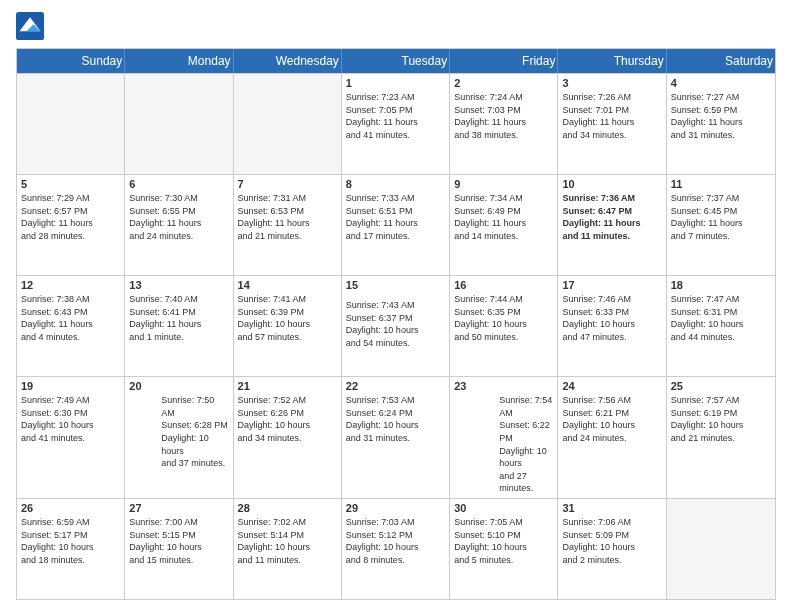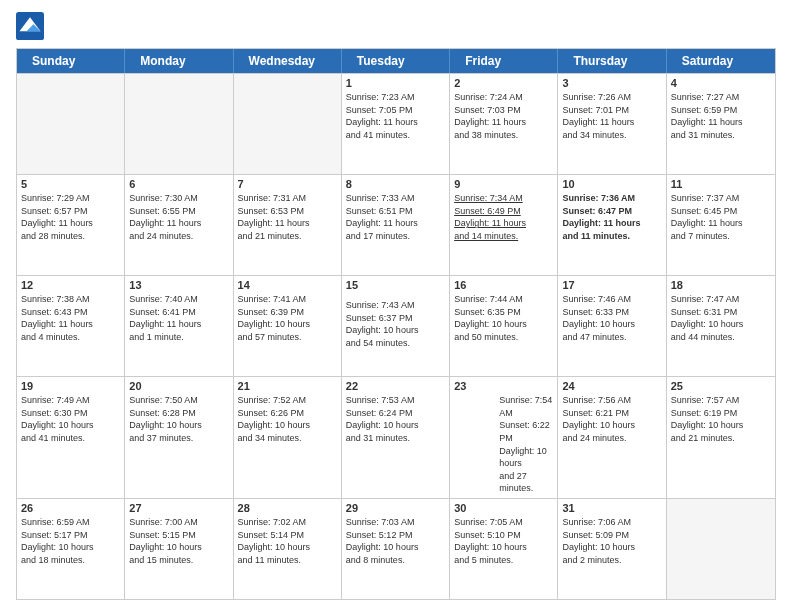--- a/index.html
+++ b/index.html
@@ -67,23 +67,23 @@
       border: 1px solid #ccc;
     }
     .cal-header {
       display: grid;
       grid-template-columns: repeat(7, 1fr);
       background: #2a6db5;
     }
     .cal-header-cell {
       color: #fff;
       font-size: 12px;
-      font-weight: bold;
-      text-align: left;
-      padding: 5px 15px;
+      font-weight: normal;
+      text-align: right;
+      padding: 5px 2px;
       border-right: 1px solid #5090d0;
     }
     .cal-header-cell:last-child { border-right: none; }
     .cal-body {
       display: flex;
       flex-direction: column;
       flex: 1;
     }
     .cal-row {
       display: grid;
@@ -203,21 +203,21 @@
           </div>
           <div class="cal-cell">
             <div class="day-num">8</div>
             <div class="day-info" style="white-space: pre-line;">Sunrise: 7:33 AM
 Sunset: 6:51 PM
 Daylight: 11 hours
 and 17 minutes.</div>
           </div>
           <div class="cal-cell">
             <div class="day-num">9</div>
-            <div class="day-info" style="white-space: pre-line; text-decoration: underline;">Sunrise: 7:34 AM
+            <div class="day-info" style="white-space: pre-line;">Sunrise: 7:34 AM
 Sunset: 6:49 PM
 Daylight: 11 hours
 and 14 minutes.</div>
           </div>
           <div class="cal-cell">
             <div class="day-num">10</div>
             <div class="day-info" style="white-space: pre-line; font-weight: bold;">Sunrise: 7:36 AM
 Sunset: 6:47 PM
 Daylight: 11 hours
 and 11 minutes.</div>
@@ -284,21 +284,21 @@
         <div class="cal-row">
           <div class="cal-cell">
             <div class="day-num">19</div>
             <div class="day-info" style="white-space: pre-line;">Sunrise: 7:49 AM
 Sunset: 6:30 PM
 Daylight: 10 hours
 and 41 minutes.</div>
           </div>
           <div class="cal-cell">
             <div class="day-num">20</div>
-            <div class="day-info" style="white-space: pre-line;">Sunrise: 7:50 AM
+            <div class="day-info" style="white-space: pre-line; margin-left: 32px;">Sunrise: 7:50 AM
 Sunset: 6:28 PM
 Daylight: 10 hours
 and 37 minutes.</div>
           </div>
           <div class="cal-cell">
             <div class="day-num">21</div>
             <div class="day-info" style="white-space: pre-line;">Sunrise: 7:52 AM
 Sunset: 6:26 PM
 Daylight: 10 hours
 and 34 minutes.</div>

